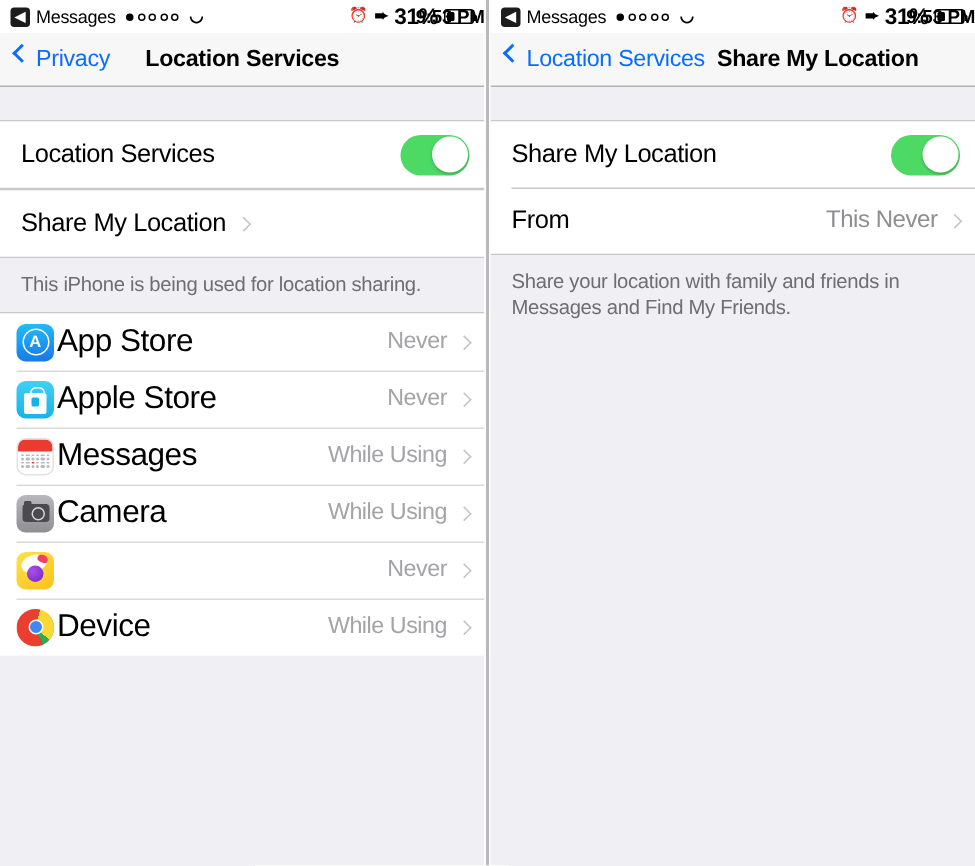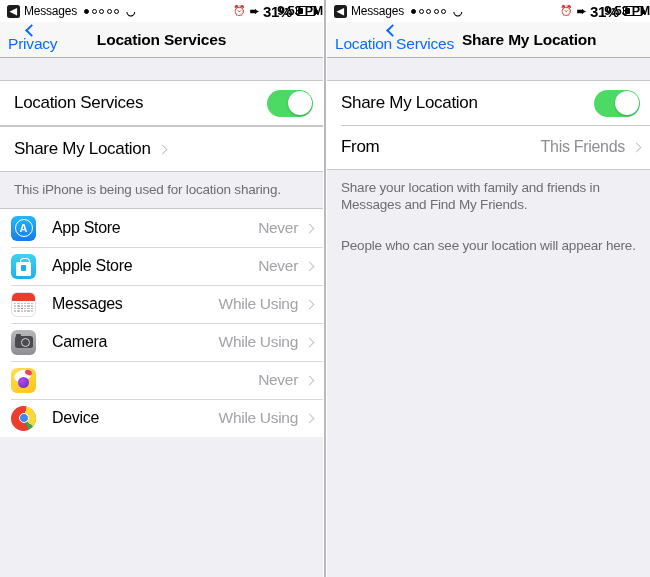--- a/index.html
+++ b/index.html
@@ -43,21 +43,21 @@
     position:relative; display:flex; align-items:center; padding:1px;
   }
   .batt:after{ content:""; position:absolute; right:-3px; top:3px; width:2px; height:4px; background:#000; border-radius:0 1px 1px 0; }
   .batt-fill { height:100%; background:#000; border-radius:1px; }
 
   
   .navbar {
     height:36px; background:#f7f7f7; display:flex; align-items:center;
     padding:0 8px; position:relative; border-bottom:1px solid #b2b2b2;
   }
-  .nav-back { display:flex; align-items:center; color:#0a6cff; cursor:pointer;flex-direction:column; }
+  .nav-back { display:flex; color:#0a6cff; cursor:pointer; }
   .chev-back {
     width:9px; height:9px; border-left:2.4px solid #0a6cff; border-bottom:2.4px solid #0a6cff;
     transform:rotate(45deg); margin-right:5px; margin-left:2px;
   }
   .nav-back-label { font-size:15.5px; color:#0a6cff; letter-spacing:-0.2px; }
   .nav-title { font-size:15.5px; font-weight:bold; color:#000; letter-spacing:-0.2px; }
   .nav-title.centered { position:absolute; left:0; right:0; text-align:center; pointer-events:none; }
   .nav-title.inline { margin-left:8px; }
 
   
@@ -95,21 +95,21 @@
   
   .applist { background:#fff; border-top:1px solid #c8c7cc; }
   .approw {
     height:38px; display:flex; align-items:center; padding:0 10px 0 11px;
     background:#fff; position:relative;
   }
   .approw + .approw:before{
     content:""; position:absolute; left:11px; right:0; top:0; height:1px; background:#d9d9dd;
   }
   .app-icon { width:25px; height:25px; border-radius:6px; flex:0 0 auto; position:relative; overflow:hidden; }
-  .app-name { font-size:16px; color:#000; margin-left:16px; letter-spacing:-0.3px; }
+  .app-name { font-size:21px; color:#000; margin-left:2px; letter-spacing:-0.3px; }
   .app-value { margin-left:auto; font-size:15.5px; color:#a3a3a8; letter-spacing:-0.3px; }
 
   
   .ic-appstore { background:linear-gradient(175deg,#23bdf7 0%,#1777ea 100%); display:flex; align-items:center; justify-content:center; }
   .ic-appstore .ring { width:18px; height:18px; border-radius:50%; border:1.8px solid #fff; display:flex; align-items:center; justify-content:center; }
   .ic-appstore .ring span { color:#fff; font-size:11px; font-weight:bold; line-height:1; }
   .ic-applestore { background:linear-gradient(180deg,#3fd0f5 0%,#19b2e8 100%); display:flex; align-items:flex-end; justify-content:center; }
   .ic-applestore .bag { width:15px; height:14px; background:#fff; margin-bottom:3px; border-radius:1.5px; position:relative; }
   .ic-applestore .bag:before{
     content:""; position:absolute; left:3.5px; top:-4px; width:8px; height:6px;
@@ -328,22 +328,21 @@
 
     <div class="group">
       <div class="cell">
         <span class="cell-title">Share My Location</span>
         <span class="toggle">
             <i class="knob"></i>
           </span>
       </div>
       <div class="cell">
         <span class="cell-title">From</span>
-        <span class="cell-value">This Friends</span>
+        <span class="cell-value">This Never</span>
         <span class="chev"></span>
       </div>
     </div>
     <div class="footer">Share your location with family and friends in Messages and Find My Friends.</div>
 
-    <div class="footer" style="padding-top:14px">People who can see your location will appear here.</div>
 
   </div>
 </div>
 
 </body></html>

